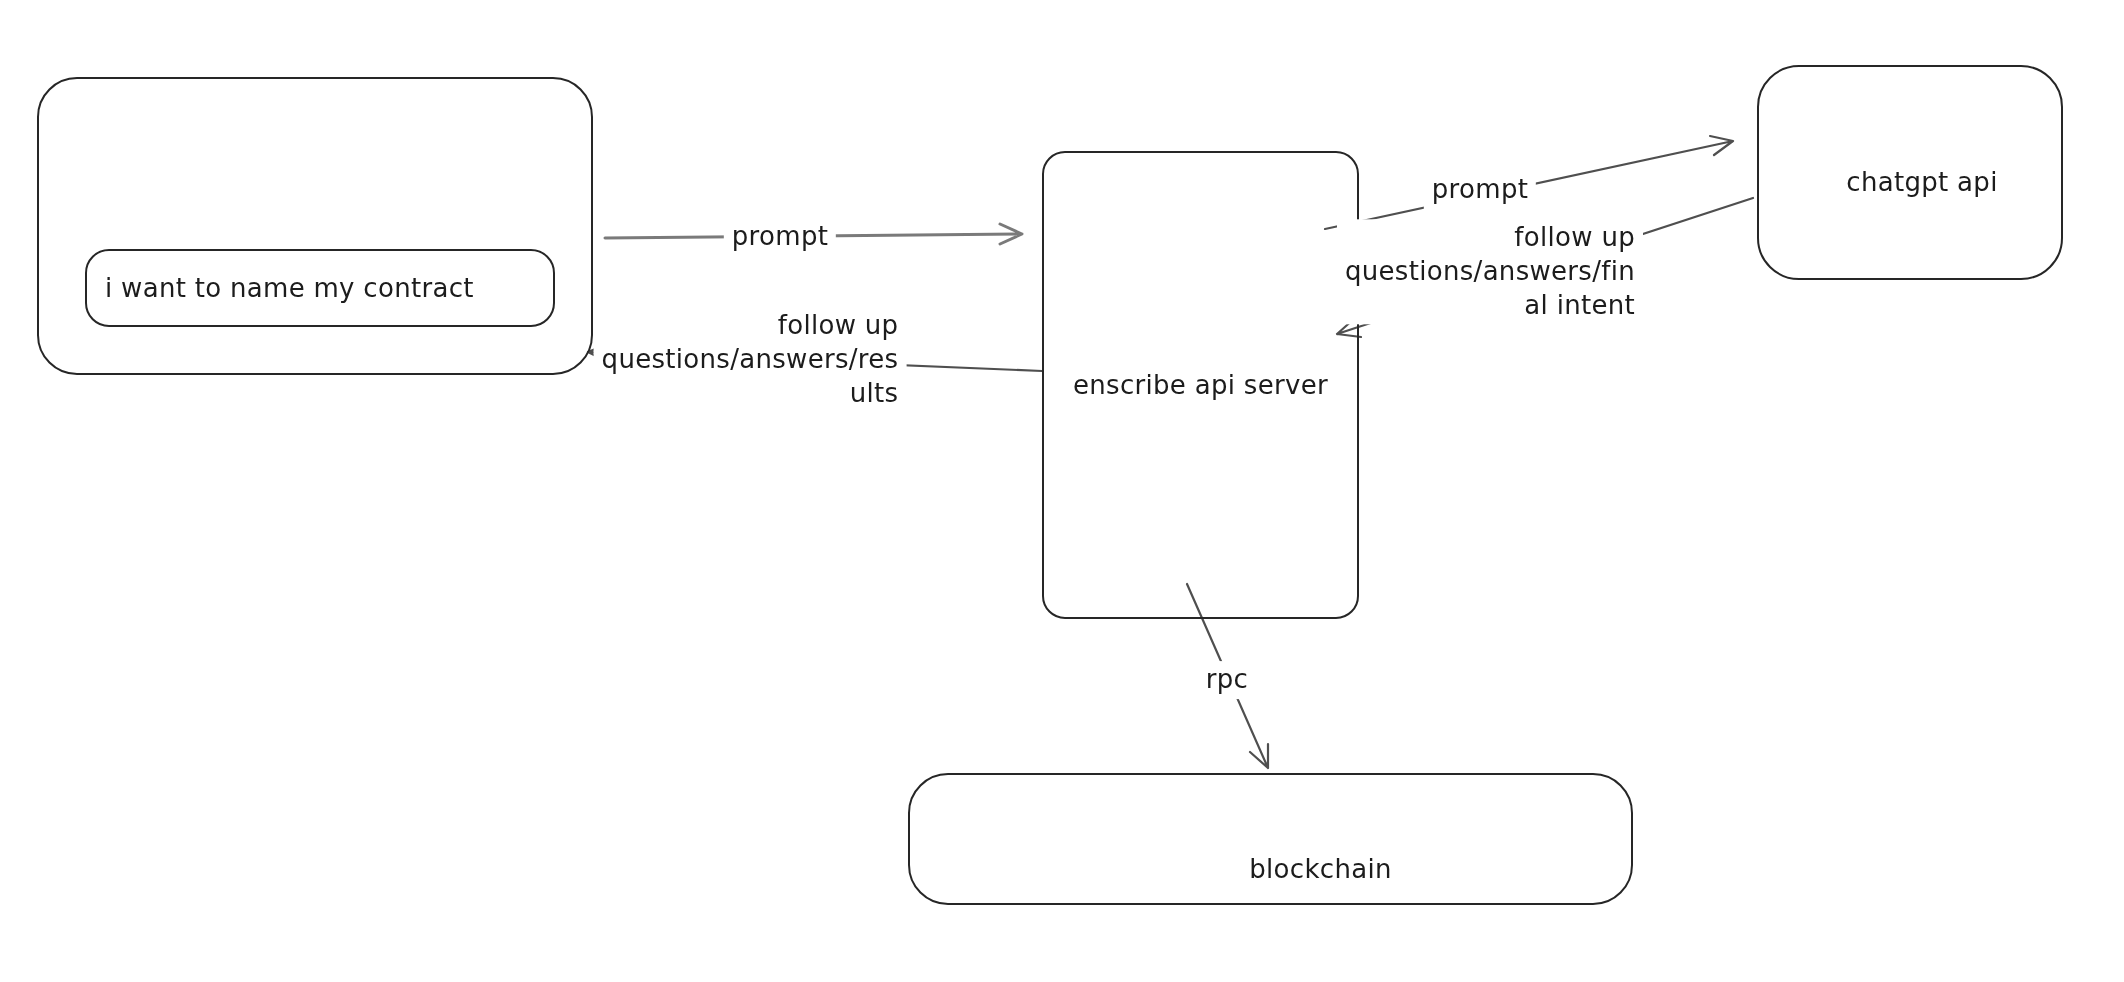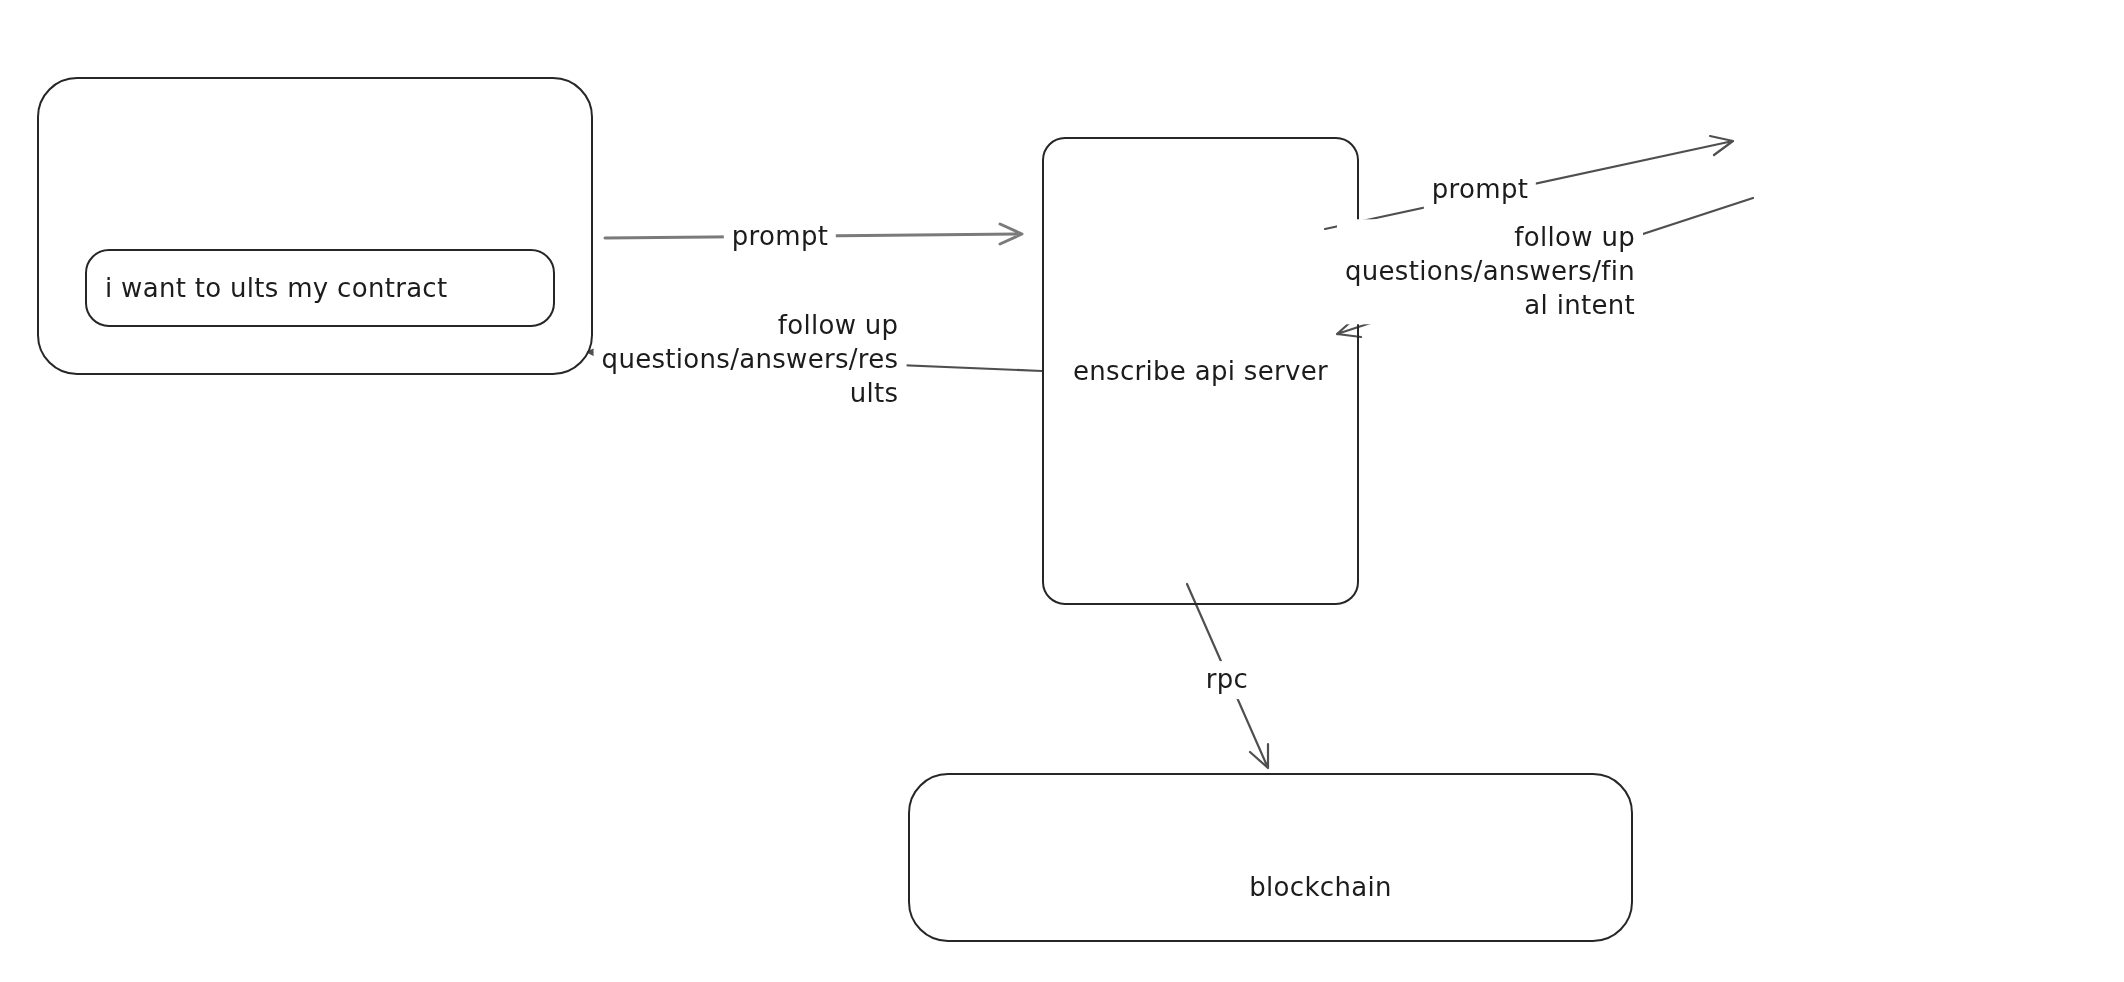--- a/index.html
+++ b/index.html
@@ -54,31 +54,34 @@
     <path class="arrow thick" d="M605 238 L1022 234 M1000 224 L1022 234 L1000 244"></path>
     <path class="arrow" d="M1042 371 L588 352 M610 363 L588 352 L610 343"></path>
     <path class="arrow" d="M1325 229 L1733 141 M1714 155 L1733 141 L1710 136"></path>
     <path class="arrow" d="M1753 198 L1337 334 M1361 337 L1337 334 L1355 318"></path>
     <path class="arrow" d="M1187 584 L1268 768 M1250 752 L1268 768 L1268 744"></path>
   </svg>
 
   <div class="box" style="left:37px;top:77px;width:556px;height:298px;border-radius:40px;">
 
     <div class="box" style="left:46px;top:170px;width:470px;height:78px;border-radius:24px;justify-content:flex-start;padding-left:18px;">
-      <span class="label">i want to ults my contract</span>
+      <span class="label">i want to name my contract</span>
     </div>
   </div>
 
-  <div class="box" style="left:1042px;top:137px;width:317px;height:468px;border-radius:23px;">
+  <div class="box" style="left:1042px;top:151px;width:317px;height:468px;border-radius:23px;">
     <span class="center-label">enscribe api server</span>
 
   </div>
 
+  <div class="box" style="left:1757px;top:65px;width:306px;height:215px;border-radius:42px;padding-left:24px;padding-top:20px;">
+    <span class="label">chatgpt api</span>
+  </div>
 
-  <div class="box" style="left:908px;top:773px;width:725px;height:169px;border-radius:40px;padding-left:100px;padding-top:60px;">
+  <div class="box" style="left:908px;top:773px;width:725px;height:132px;border-radius:40px;padding-left:100px;padding-top:60px;">
     <span class="label">blockchain</span>
   </div>
 
   <div class="edge-label" style="left:780px;top:237px;">prompt</div>
 
   <div class="edge-label" style="left:750px;top:360px;">follow up
 questions/answers/res
 ults</div>
 
   <div class="edge-label" style="left:1480px;top:190px;">prompt</div>

